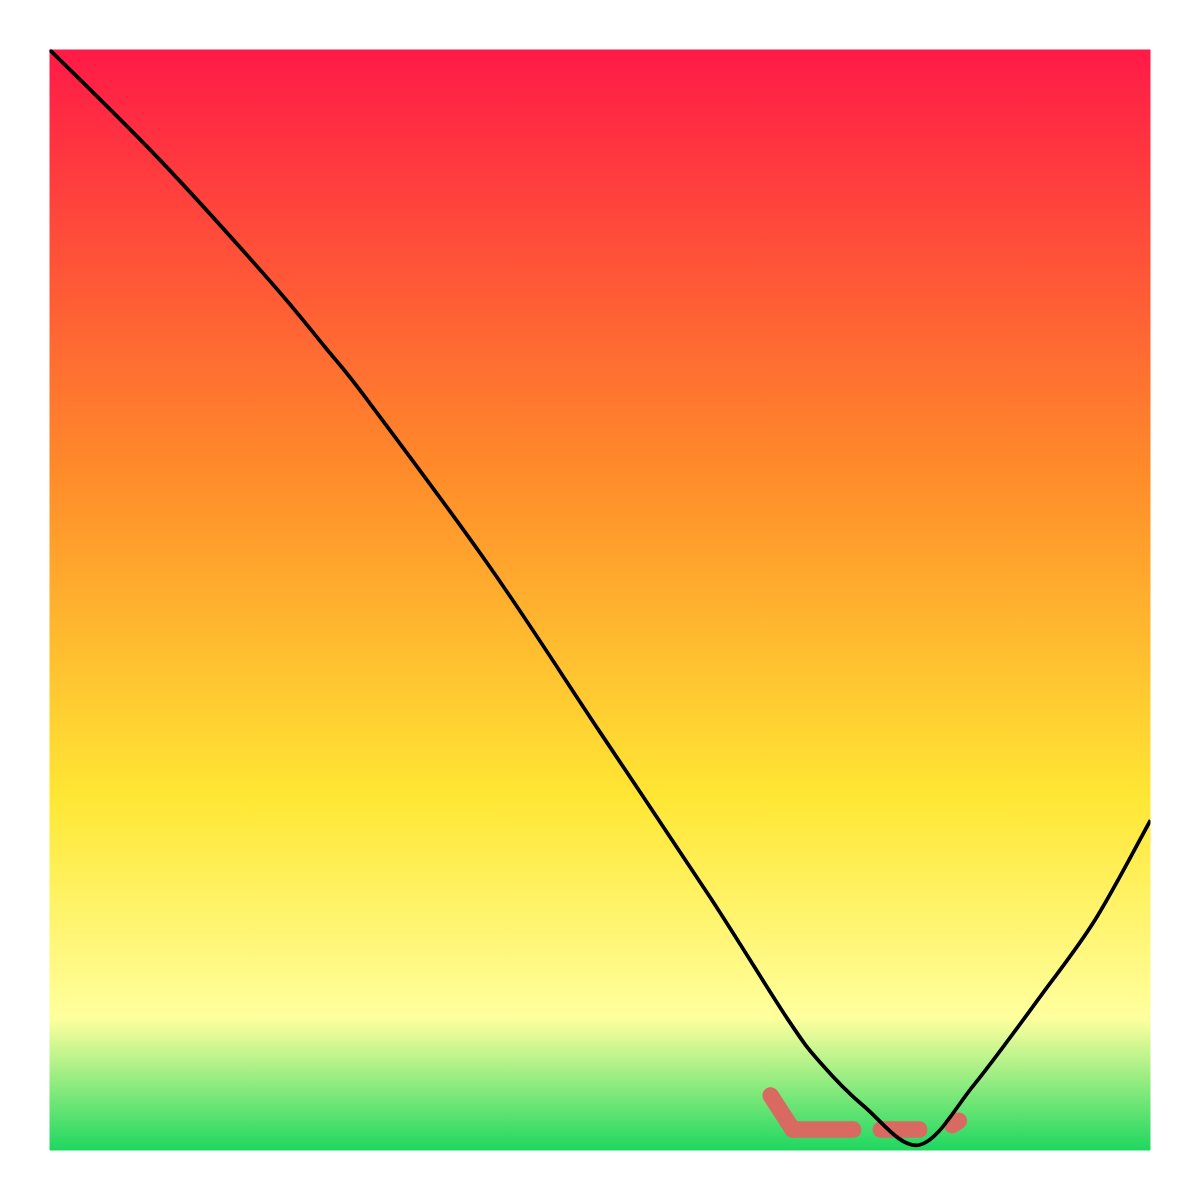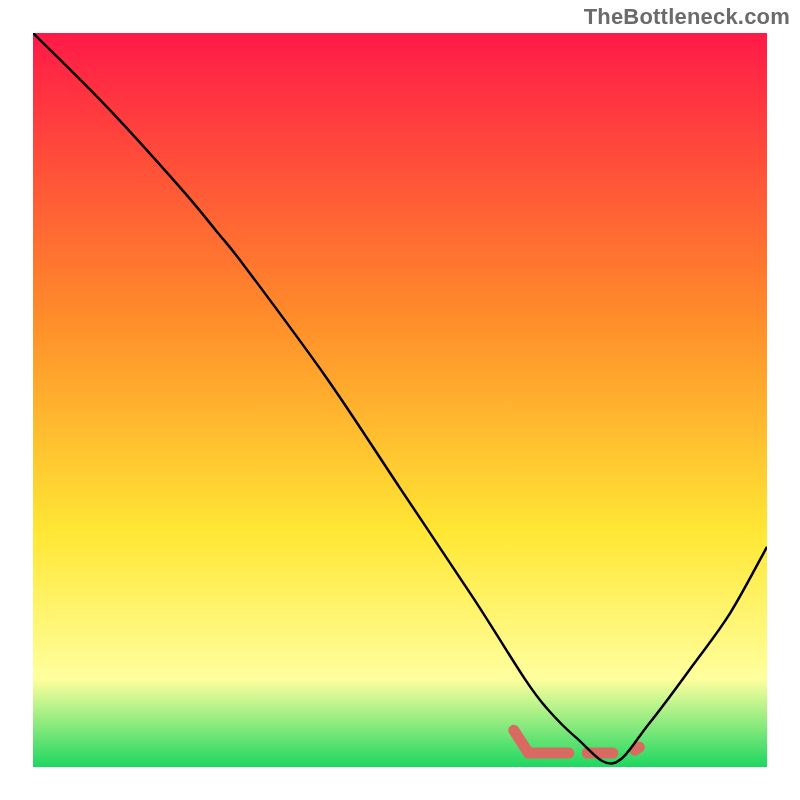--- a/index.html
+++ b/index.html
@@ -66,14 +66,13 @@
       <g id="markerGroup">
           <line x1="513.77" y1="730.3" x2="528.45" y2="753.054" stroke="#d86a62" stroke-width="11" stroke-linecap="round"></line>
           <line x1="528.45" y1="753.054" x2="568.8199999999999" y2="753.054" stroke="#d86a62" stroke-width="11" stroke-linecap="round"></line>
           <line x1="587.17" y1="753.054" x2="612.86" y2="753.054" stroke="#d86a62" stroke-width="11" stroke-linecap="round"></line>
           <line x1="634.88" y1="750.1179999999999" x2="639.284" y2="747.182" stroke="#d86a62" stroke-width="11" stroke-linecap="round"></line>
         </g>
       <path id="curvePath" class="curve" d="M 33.00 33.00 C 45.23 45.23 81.93 80.71 106.40 106.40 C 130.87 132.09 161.45 166.34 179.80 187.14 C 198.15 207.94 205.49 217.72 216.50 231.18 C 227.51 244.64 227.51 243.41 245.86 267.88 C 264.21 292.35 300.91 341.28 326.60 377.98 C 352.29 414.68 375.53 451.38 400.00 488.08 C 424.47 524.78 452.60 566.37 473.40 598.18 C 494.20 629.99 512.55 660.57 524.78 678.92 C 537.01 697.27 538.24 698.49 546.80 708.28 C 555.36 718.07 565.15 728.46 576.16 737.64 C 587.17 746.82 600.63 765.78 612.86 763.33 C 625.09 760.88 636.10 739.47 649.56 722.96 C 663.02 706.44 680.14 682.59 693.60 664.24 C 707.06 645.89 718.07 632.43 730.30 612.86 C 742.53 593.29 760.88 557.81 767.00 546.80" stroke="#000000"></path>
     </g>
   </svg>
 
-  <div class="watermark">TheBottleneck.com</div>
 </div>
 
 </body></html>

